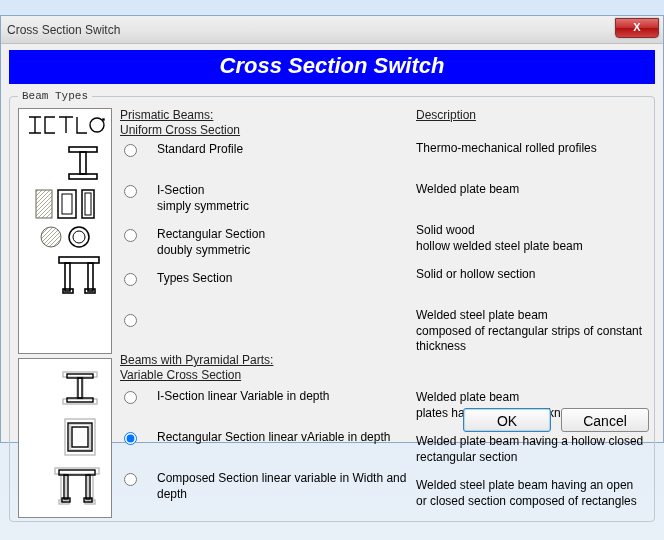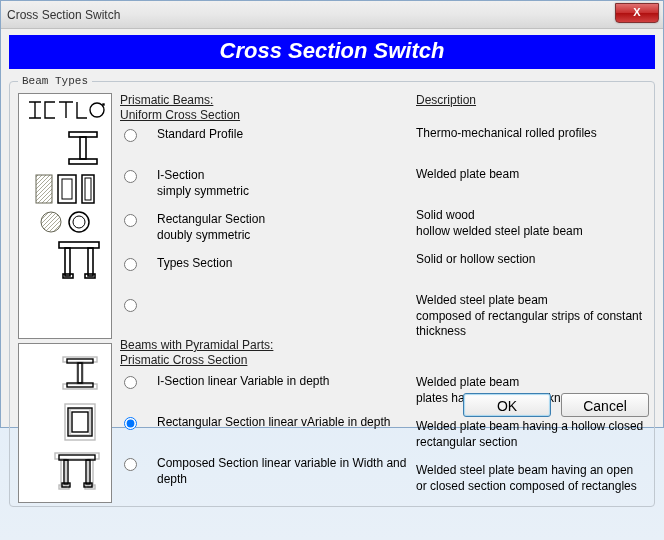--- a/index.html
+++ b/index.html
@@ -11,20 +11,21 @@
     width: 664px;
     height: 540px;
     overflow: hidden;
   }
   .window {
     width: 664px;
     height: 428px;
     background: #404040;
     border: 1px solid #8aa8c8;
     position: relative;
+    margin-top: 15px;
   }
   .titlebar {
     height: 28px;
     background: linear-gradient(to bottom, #f0f0f0 0%, #e8e8e8 50%, #d8d8d8 100%);
     border-bottom: 1px solid #c0c0c0;
     display: flex;
     align-items: center;
     padding: 0 6px;
     position: relative;
   }
@@ -308,21 +309,21 @@
           <div class="radio-row">
             <input type="radio" name="bt" style="">
             <span class="radio-label">Types Section</span>
           </div>
           <div class="radio-row">
             <input type="radio" name="bt" style="">
           </div>
 
           <div class="sect-head sect2-head">
             <span>Beams with Pyramidal Parts:</span><br>
-            <span>Prismatic Cross Section</span>
+            <span>Variable Cross Section</span>
           </div>
 
           <div class="radio-row">
             <input type="radio" name="bt" style="">
             <span class="radio-label">I-Section linear Variable in depth</span>
           </div>
           <div class="radio-row">
             <input type="radio" name="bt" checked="" style="">
             <span class="radio-label">Rectangular Section linear vAriable in depth</span>
           </div>

